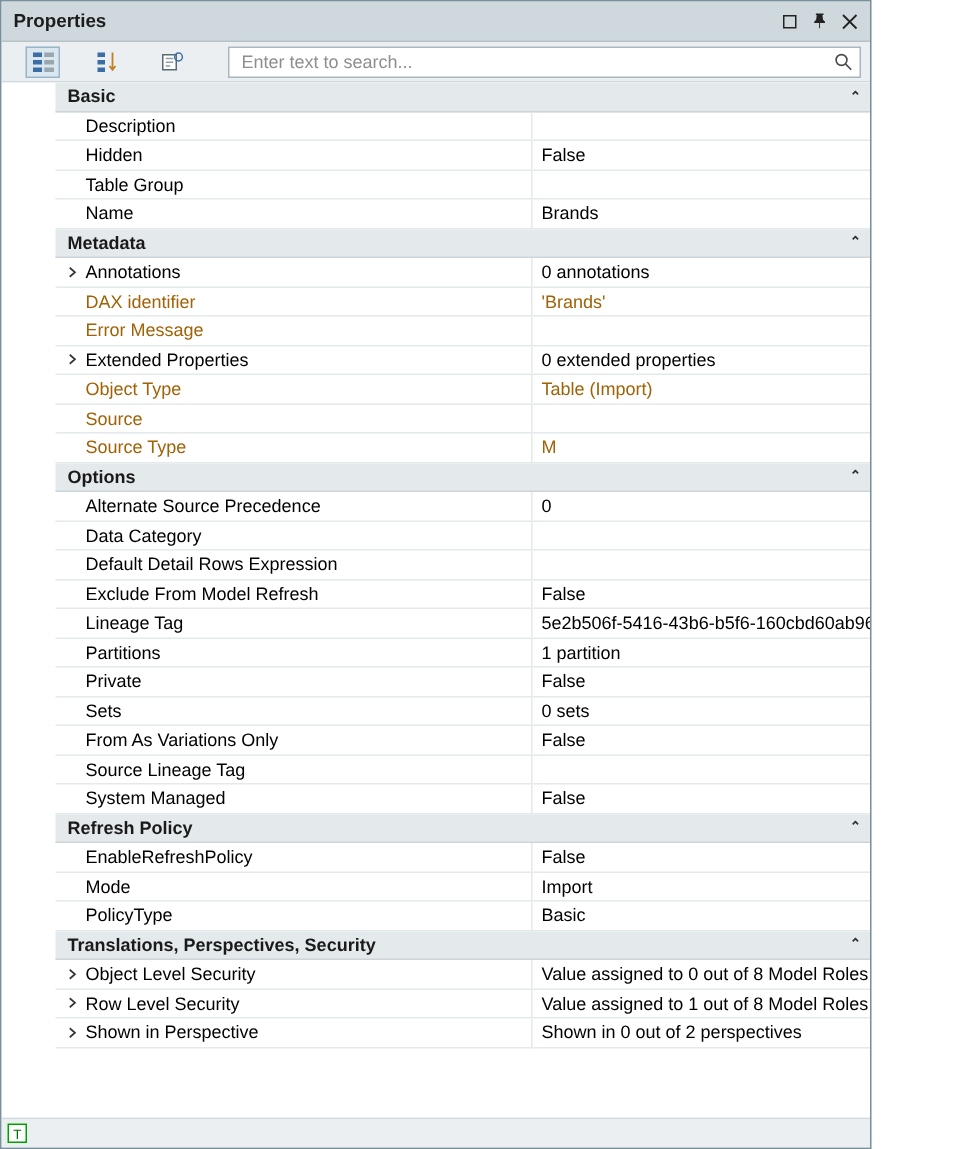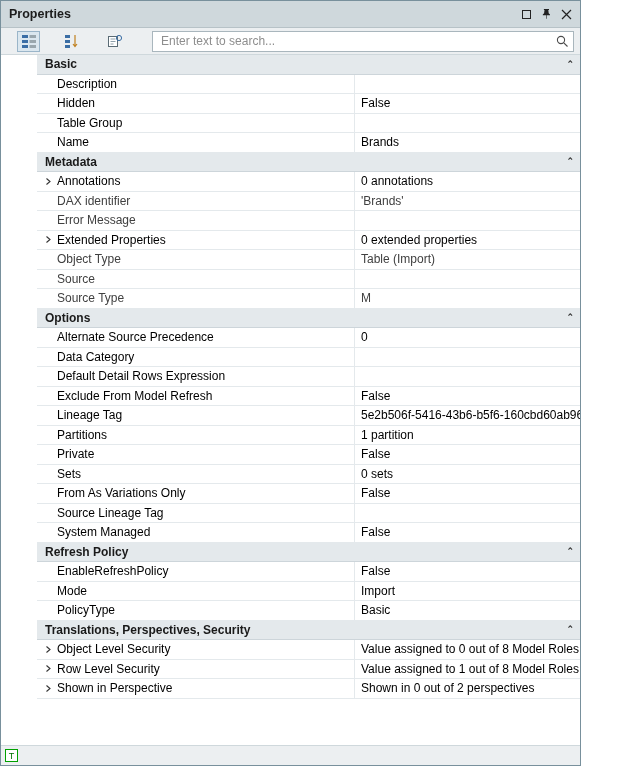--- a/index.html
+++ b/index.html
@@ -163,21 +163,21 @@
     margin-left: -4px;
     margin-right: 2px;
   }
   .expander svg { display: block; }
   .indent {
     width: 14px;
     flex: 0 0 14px;
     margin-left: -4px;
     margin-right: 2px;
   }
-  .disabled { color: #404040; }
+  .disabled { color: #a16207; }
   
   .statusbar {
     height: 20px;
     background: #eceff1;
     border-top: 1px solid #cfd8dc;
     display: flex;
     align-items: center;
     padding-left: 4px;
     box-sizing: border-box;
   }

